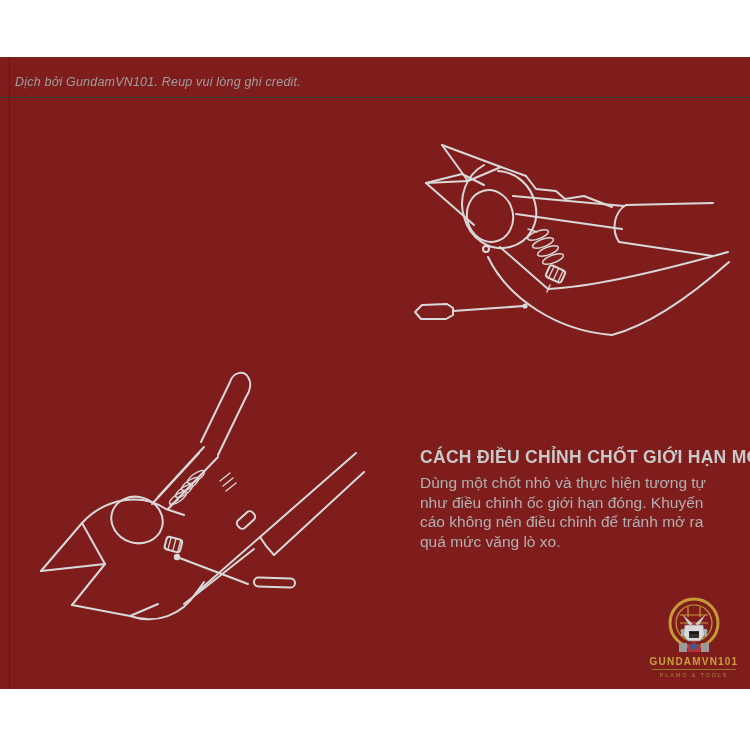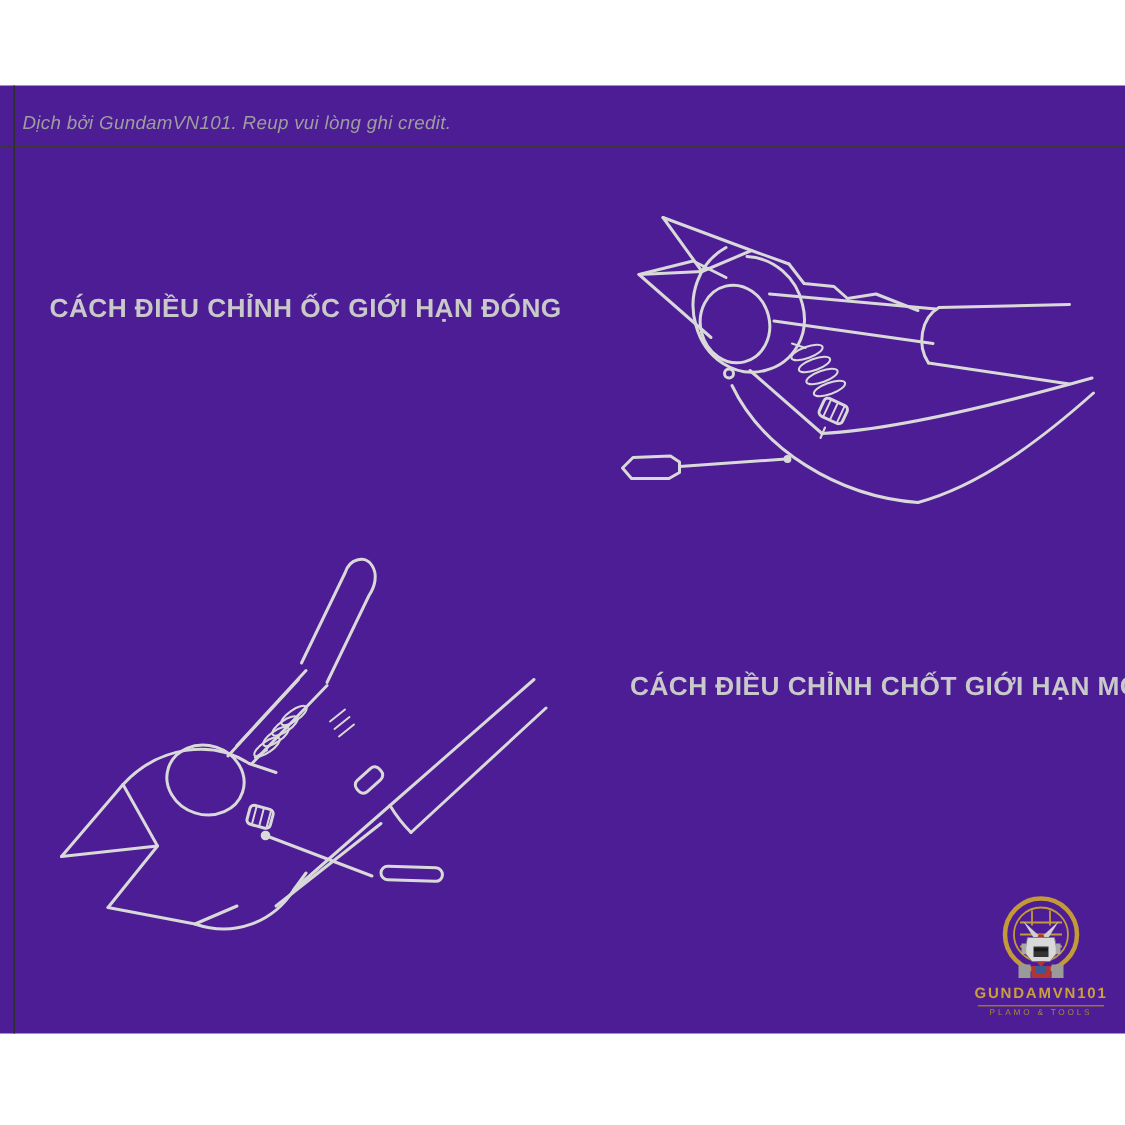--- a/index.html
+++ b/index.html
@@ -3,21 +3,21 @@
 <meta charset="utf-8">
 <style>
   html,body{margin:0;padding:0;background:#e9e9e9;}
   .page{
     position:relative;width:750px;height:750px;background:#ffffff;
     font-family:"Liberation Sans","DejaVu Sans",sans-serif;overflow:hidden;
     margin:0 auto;
   }
   .dark-panel{
     position:absolute;left:0;top:57px;width:750px;height:632px;
-    background:#4c1d95;
+    background:#7f1d1d;
   }
   .left-seam{
     position:absolute;left:9px;top:0;bottom:0;width:1px;background:#2d2d2d;
   }
   .credit{
     position:absolute;left:15px;top:18px;
     font-size:12.5px;font-style:italic;color:#9e9e9e;letter-spacing:.2px;
     white-space:nowrap;
   }
   .divider{
@@ -58,21 +58,20 @@
 <div class="page">
 
   <div class="dark-panel">
 
     <div class="left-seam"></div>
 
     <div class="credit">Dịch bởi GundamVN101. Reup vui lòng ghi credit.</div>
     <div class="divider"></div>
 
     <div class="text-block block-closed">
-      <h2>CÁCH ĐIỀU CHỈNH ỐC GIỚI HẠN ĐÓNG</h2>
     </div>
 
     <svg class="diagram diagram-closed" width="345" height="240" viewBox="0 0 345 240">
       <g class="line-art">
 
         <path d="M54,26 L113,48 L138,57"></path>
         <path d="M54,26 L80,62 L113,48"></path>
 
         <path d="M38,64 L74,55 L96,66"></path>
         <path d="M38,64 L80,62"></path>
@@ -160,20 +159,24 @@
         <ellipse cx="170" cy="141" rx="10" ry="3.6" transform="rotate(-35 170 141)"></ellipse>
         <ellipse cx="176" cy="134" rx="10" ry="3.6" transform="rotate(-35 176 134)"></ellipse>
         <ellipse cx="182" cy="127" rx="10" ry="3.6" transform="rotate(-35 182 127)"></ellipse>
         <ellipse cx="188" cy="120" rx="10" ry="3.6" transform="rotate(-35 188 120)"></ellipse>
         <path d="M162,148 L170,143"></path>
       </g>
     </svg>
 
     <div class="text-block block-open">
       <h2>CÁCH ĐIỀU CHỈNH CHỐT GIỚI HẠN MỞ</h2>
+      <p>Dùng một chốt nhỏ và thực hiện tương tự
+như điều chỉnh ốc giới hạn đóng. Khuyến
+cáo không nên điều chỉnh để tránh mở ra
+quá mức văng lò xo.</p>
     </div>
 
     <div class="logo">
       <svg width="96" height="58" viewBox="0 0 96 58">
 
         <g fill="none" stroke="#c49a38">
           <circle cx="48" cy="28" r="24" stroke-width="3"></circle>
           <circle cx="48" cy="28" r="18" stroke-width="1.2"></circle>
           <path d="M34,20 H62 M34,28 H62 M34,36 H62 M42,12 V22 M54,12 V22" stroke-width="1.2"></path>
         </g>

